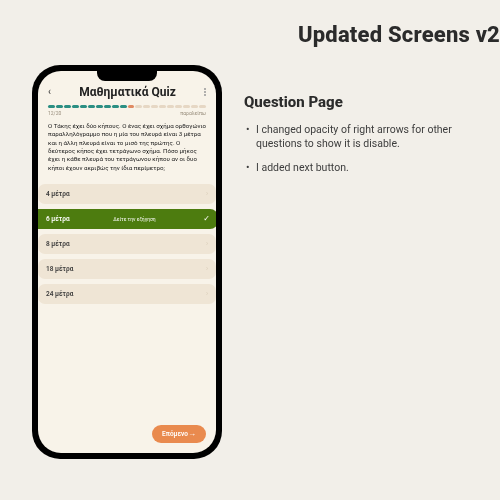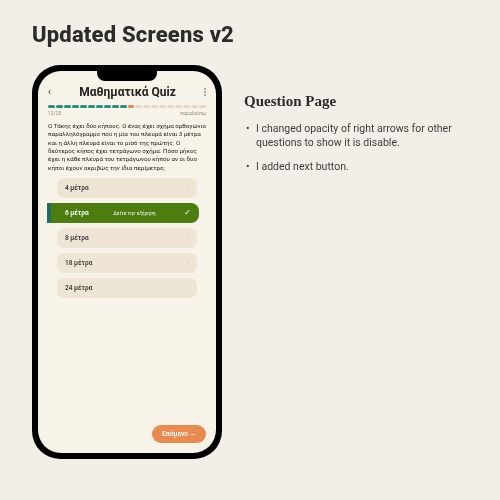--- a/index.html
+++ b/index.html
@@ -10,20 +10,21 @@
     color:#2b2b2b;
     box-sizing:border-box;
     overflow:hidden;
   }
   *{box-sizing:border-box}
 
   .page-title{
     font-size:22px;font-weight:800;
     padding:22px 0 0 32px;
     letter-spacing:.2px;
+    text-align:right;
   }
 
   .stage{
     display:flex;
     gap:22px;
     padding:18px 24px 0 32px;
     align-items:flex-start;
   }
 
   
@@ -74,21 +75,21 @@
     padding:2px 10px 0;
     font-size:5px;color:#9a8f7e;
   }
 
   .question{
     padding:6px 10px 4px;
     font-size:6.2px;line-height:1.35;
     color:#222;
   }
 
-  .answers{padding:0 19px;display:flex;flex-direction:column;gap:5px;margin-top:2px}
+  .answers{padding:0 0;display:flex;flex-direction:column;gap:5px;margin-top:8px}
   .answer{
     background:#efe5d5;
     border-radius:7px;
     padding:6px 8px;
     display:flex;align-items:center;justify-content:space-between;
     position:relative;
     color:#3a3a3a;
   }
   .answer .lab{font-size:6.5px;font-weight:600}
   .answer .chev{font-size:7px;color:#bfae95;opacity:.45}
@@ -121,21 +122,20 @@
   .nextbtn .arrow{font-size:8px;line-height:1}
 
   
   .side{
     flex:1;min-width:0;
     padding-top:28px;
   }
   .side-h{
     font-size:15px;font-weight:800;margin:0 0 12px;
     color:#2b2b2b;
-    font-family:Liberation Serif, serif;
   }
   .bullets{margin:0;padding:0;list-style:none;font-size:10.5px;color:#3d3d3d}
   .bullets li{
     position:relative;padding-left:12px;margin:0 0 10px;line-height:1.35;
   }
   .bullets li::before{
     content:"•";position:absolute;left:2px;top:0;color:#3d3d3d;
   }
 </style>
 </head>

